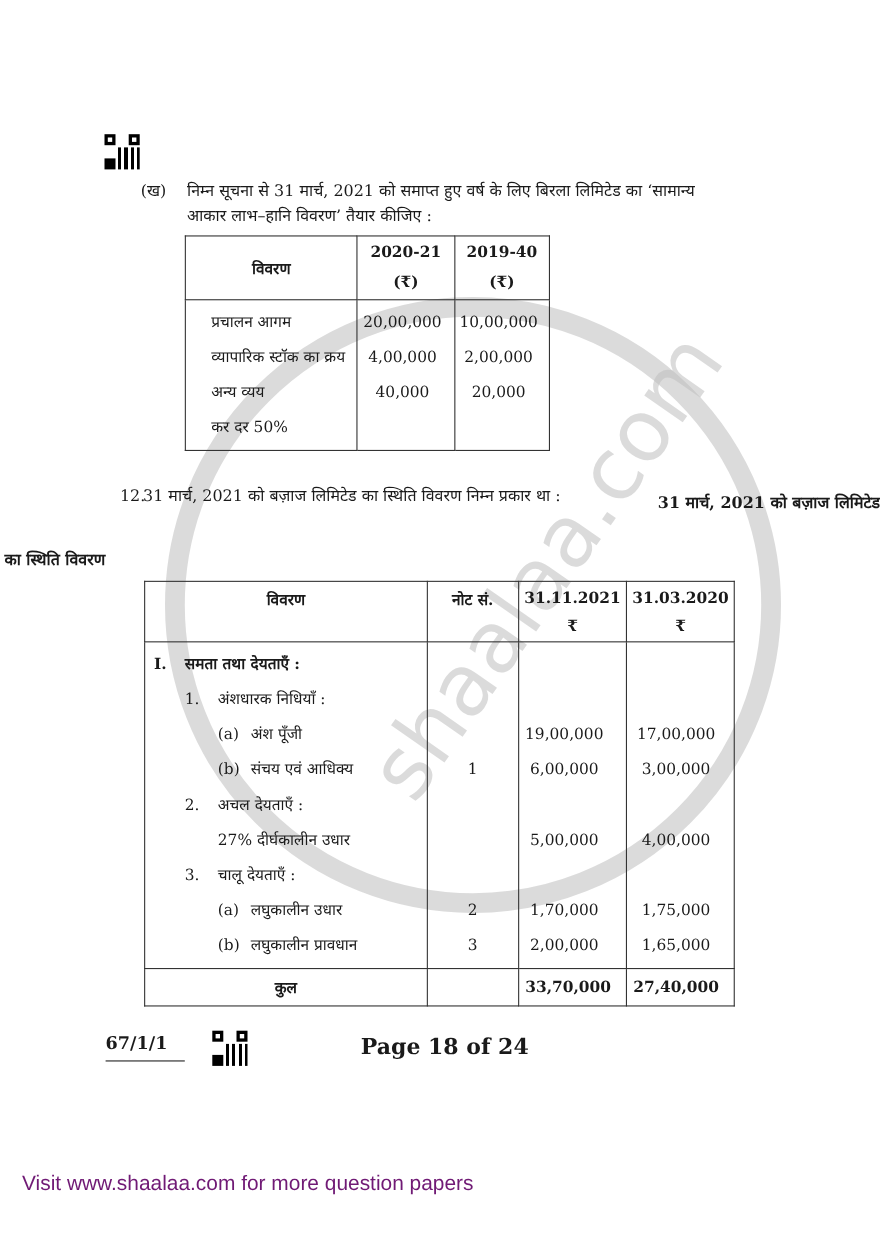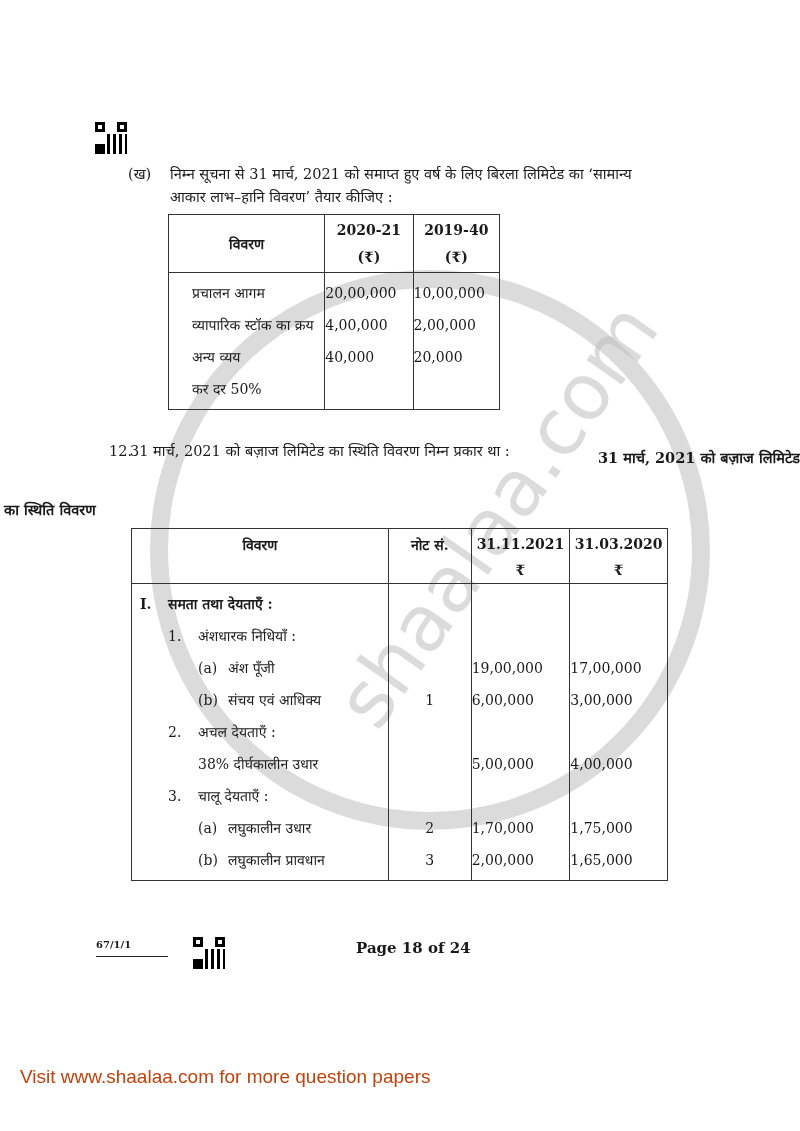--- a/index.html
+++ b/index.html
@@ -23,36 +23,36 @@
   }
   .qr::before { left: 3px; top: 3px; }
   .qr::after { left: 25px; top: 3px; }
 
   .q-text { font-size: 14.5px; line-height: 23px; }
   table { border-collapse: collapse; }
   td, th { border: 1.2px solid #333; padding: 0; }
   .t1 td, .t1 th { font-size: 14px; }
   .t2 td, .t2 th { font-size: 14px; }
   .bold { font-weight: bold; }
-  .num { text-align: left; padding-right: 6px; }
+  .num { text-align: center; padding-right: 6px; }
   .center { text-align: center; }
   .line { height: 32px; line-height: 32px; white-space: nowrap; }
   .watermark {
     position: absolute; left: 150px; top: 270px; width: 560px; height: 560px;
     border: 18px solid rgba(190,190,190,0.55); border-radius: 50%; box-sizing: border-box;
     pointer-events: none;
   }
   .wm-text {
     position: absolute; left: 250px; top: 470px; transform: rotate(-55deg);
     font-family: "DejaVu Sans", sans-serif; font-size: 78px; color: rgba(190,190,190,0.55);
     pointer-events: none; white-space: nowrap; transform-origin: center;
   }
   .footer-link {
     position: absolute; left: 20px; top: 1066px;
-    font-family: "Liberation Sans", sans-serif; font-size: 19px; color: #c2410c;
+    font-family: "Liberation Sans", sans-serif; font-size: 19px; color: #701a75;
   }
 </style>
 </head>
 <body>
 
 <div class="watermark"></div>
 <div class="wm-text">shaalaa.com</div>
 
 <div class="qr" style="left:95px; top:122px;"></div>
 
@@ -128,21 +128,21 @@
       <div class="line" style="padding-left:58px;">
         <span style="display:inline-block; width:30px;">(a)</span><span>अंश पूँजी</span>
       </div>
       <div class="line" style="padding-left:58px;">
         <span style="display:inline-block; width:30px;">(b)</span><span>संचय एवं आधिक्य</span>
       </div>
       <div class="line" style="padding-left:28px;">
         <span style="display:inline-block; width:30px;">2.</span><span>अचल देयताएँ :</span>
       </div>
       <div class="line" style="padding-left:58px;">
-        <span>38% दीर्घकालीन उधार</span>
+        <span>27% दीर्घकालीन उधार</span>
       </div>
       <div class="line" style="padding-left:28px;">
         <span style="display:inline-block; width:30px;">3.</span><span>चालू देयताएँ :</span>
       </div>
       <div class="line" style="padding-left:58px;">
         <span style="display:inline-block; width:30px;">(a)</span><span>लघुकालीन उधार</span>
       </div>
       <div class="line" style="padding-left:58px;">
         <span style="display:inline-block; width:30px;">(b)</span><span>लघुकालीन प्रावधान</span>
       </div>
@@ -174,20 +174,26 @@
       <div class="line"></div>
       <div class="line">17,00,000</div>
       <div class="line">3,00,000</div>
       <div class="line"></div>
       <div class="line">4,00,000</div>
       <div class="line"></div>
       <div class="line">1,75,000</div>
       <div class="line">1,65,000</div>
     </td>
   </tr>
+  <tr style="height:34px;">
+    <td class="center bold">कुल</td>
+    <td></td>
+    <td class="num bold" style="padding-right:8px;">33,70,000</td>
+    <td class="num bold" style="padding-right:8px;">27,40,000</td>
+  </tr>
 </tbody>
   </table>
 
-<div class="abs bold" style="left:96px; top:939px; font-size:10px; width:72px; border-bottom:1px solid #222; padding-bottom:6px;">67/1/1</div>
+<div class="abs bold" style="left:96px; top:939px; font-size:16px; width:72px; border-bottom:1px solid #222; padding-bottom:6px;">67/1/1</div>
 <div class="qr" style="left:193px; top:937px;"></div>
-<div class="abs bold" style="left:356px; top:939px; font-size:15px;">Page 18 of 24</div>
+<div class="abs bold" style="left:328px; top:939px; font-size:20px;">Page 18 of 24</div>
 
 <div class="footer-link">Visit www.shaalaa.com for more question papers</div>
 
 </body></html>

